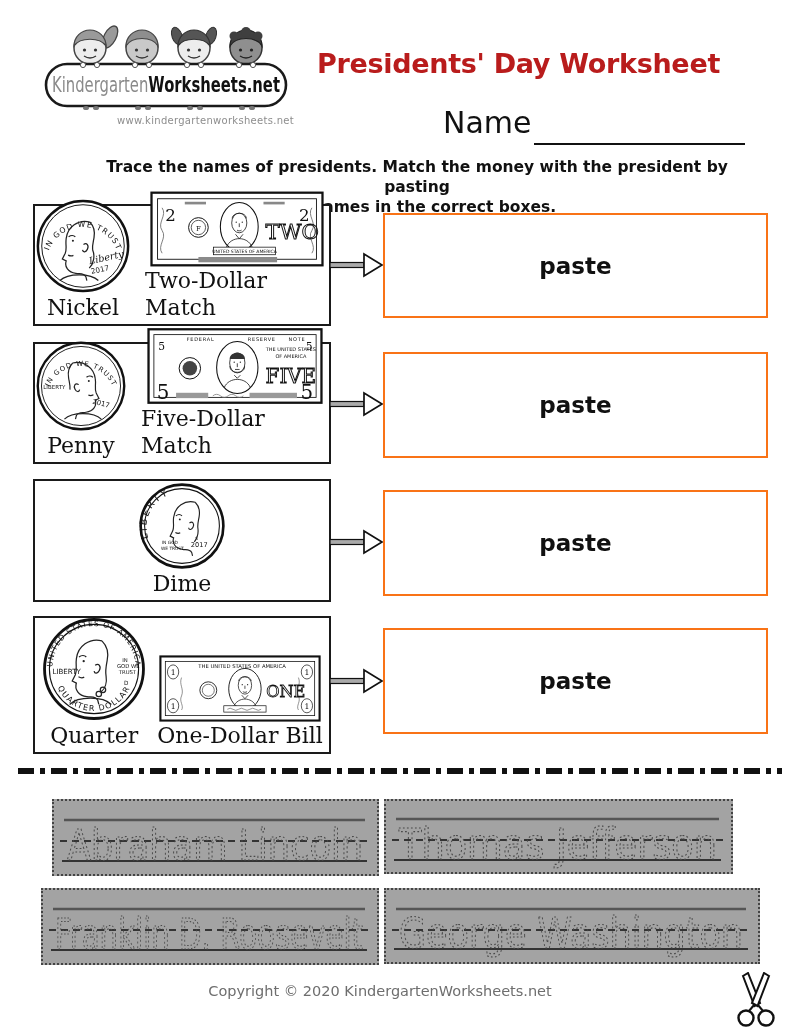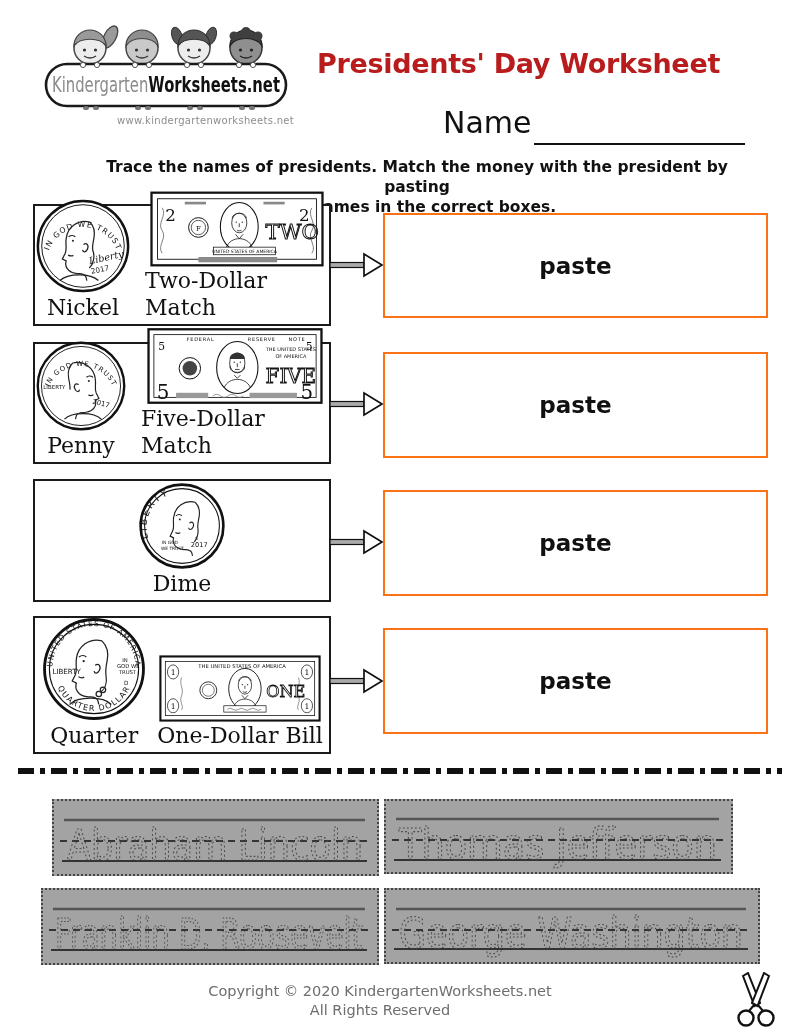--- a/index.html
+++ b/index.html
@@ -391,21 +391,20 @@
   <svg width="370" height="70">
     <line x1="10" y1="19" x2="360" y2="19" stroke="#555" stroke-width="2.4"></line>
     <line x1="6" y1="40" x2="364" y2="40" stroke="#111" stroke-width="1.6" stroke-dasharray="7 5"></line>
     <line x1="8" y1="59" x2="362" y2="59" stroke="#333" stroke-width="2"></line>
     <text x="13" y="58" font-size="42" textLength="344" lengthAdjust="spacingAndGlyphs" fill="none" stroke="#4a4a4a" stroke-width="1.1" stroke-dasharray="2 2.6">George Washington</text>
   </svg>
 </div>
 
 <div class="abs footer">
   <div>Copyright © 2020 KindergartenWorksheets.net</div>
-  <div>All Rights Reserved</div>
 </div>
 <svg class="abs" style="left:733px;top:972px" width="46" height="58" viewBox="0 0 46 58">
   <path d="M10,4 L15,1 L27,31 L21.5,34 Z" fill="#fff" stroke="#111" stroke-width="2"></path>
   <path d="M36,4 L31,1 L19,31 L24.5,34 Z" fill="#fff" stroke="#111" stroke-width="2"></path>
   <path d="M21,33 L16,39" fill="none" stroke="#111" stroke-width="2"></path>
   <path d="M25,33 L30,39" fill="none" stroke="#111" stroke-width="2"></path>
   <circle cx="13" cy="46" r="7.5" fill="none" stroke="#111" stroke-width="2.4"></circle>
   <circle cx="33" cy="46" r="7.5" fill="none" stroke="#111" stroke-width="2.4"></circle>
 </svg>
 

